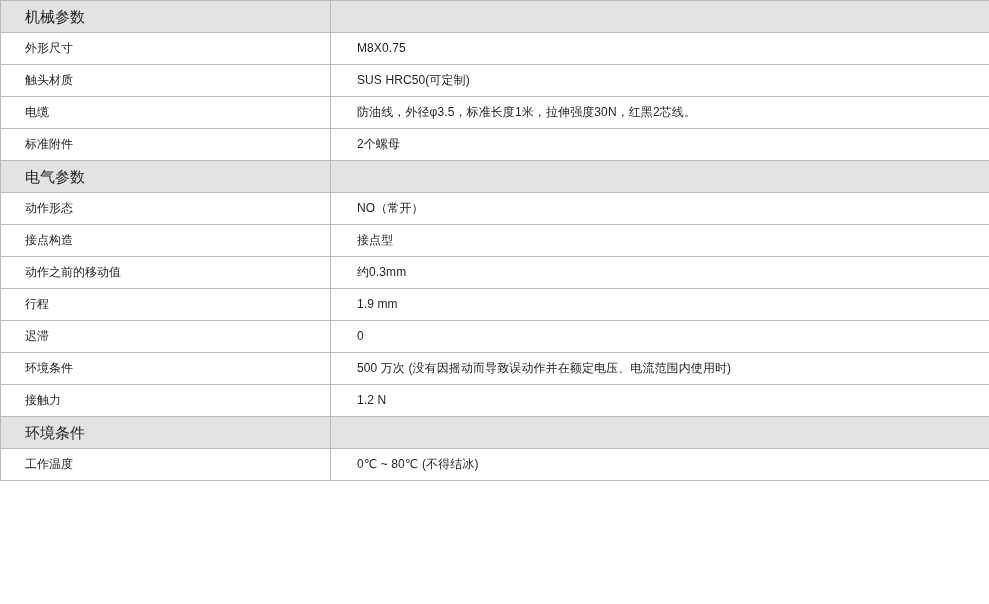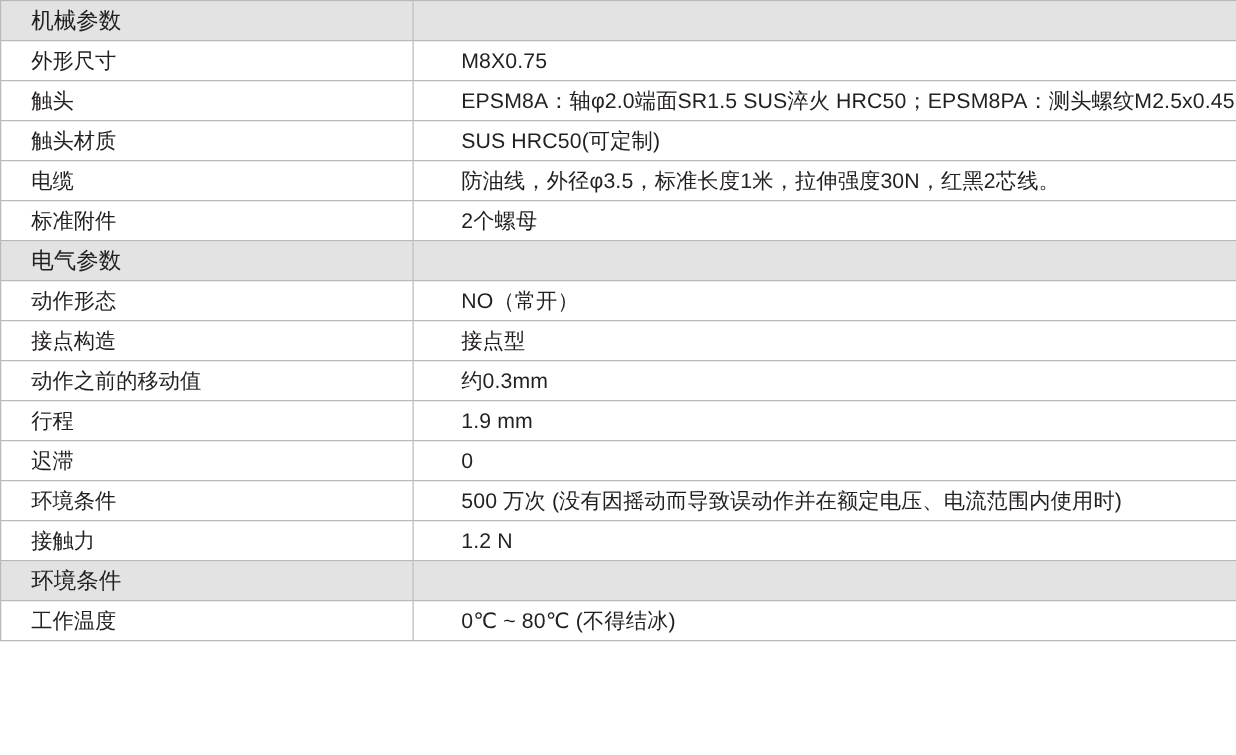--- a/index.html
+++ b/index.html
@@ -19,36 +19,36 @@
     border-collapse: collapse;
     table-layout: fixed;
   }
   #spec-table col.c-label { width: 330px; }
   #spec-table col.c-value { width: 659px; }
 
   #spec-table td {
     border: 1px solid #b9b9b9;
     height: 31px;
     padding: 0 0 0 24px;
-    font-size: 17px;
+    font-size: 12px;
     line-height: 31px;
     vertical-align: middle;
     white-space: nowrap;
     overflow: hidden;
   }
   #spec-table tr.section td {
     background: #e3e3e3;
-    font-size: 18px;
+    font-size: 15px;
     margin-left: 38px;
   }
   #spec-table tr.section td.value-cell {
     padding-left: 24px;
   }
   #spec-table td.value-cell {
-    padding-left: 38px;
+    padding-left: 26px;
     letter-spacing: 0.1px;
   }
   #spec-table tr.row td.label-cell {
     background: #ffffff;
   }
 </style>
 </head>
 <body>
 
 <table id="spec-table">
@@ -57,24 +57,20 @@
     <col class="c-value">
   </colgroup>
   <tbody>
       <tr class="section">
         <td class="label-cell">机械参数</td>
         <td class="value-cell"></td>
       </tr>
       <tr class="row">
         <td class="label-cell">外形尺寸</td>
         <td class="value-cell">M8X0.75</td>
-      </tr>
-      <tr class="row">
-        <td class="label-cell">触头</td>
-        <td class="value-cell">EPSM8A：轴φ2.0端面SR1.5 SUS淬火 HRC50；EPSM8PA：测头螺纹M2.5x0.45</td>
       </tr>
       <tr class="row">
         <td class="label-cell">触头材质</td>
         <td class="value-cell">SUS HRC50(可定制)</td>
       </tr>
       <tr class="row">
         <td class="label-cell">电缆</td>
         <td class="value-cell">防油线，外径φ3.5，标准长度1米，拉伸强度30N，红黑2芯线。</td>
       </tr>
       <tr class="row">

